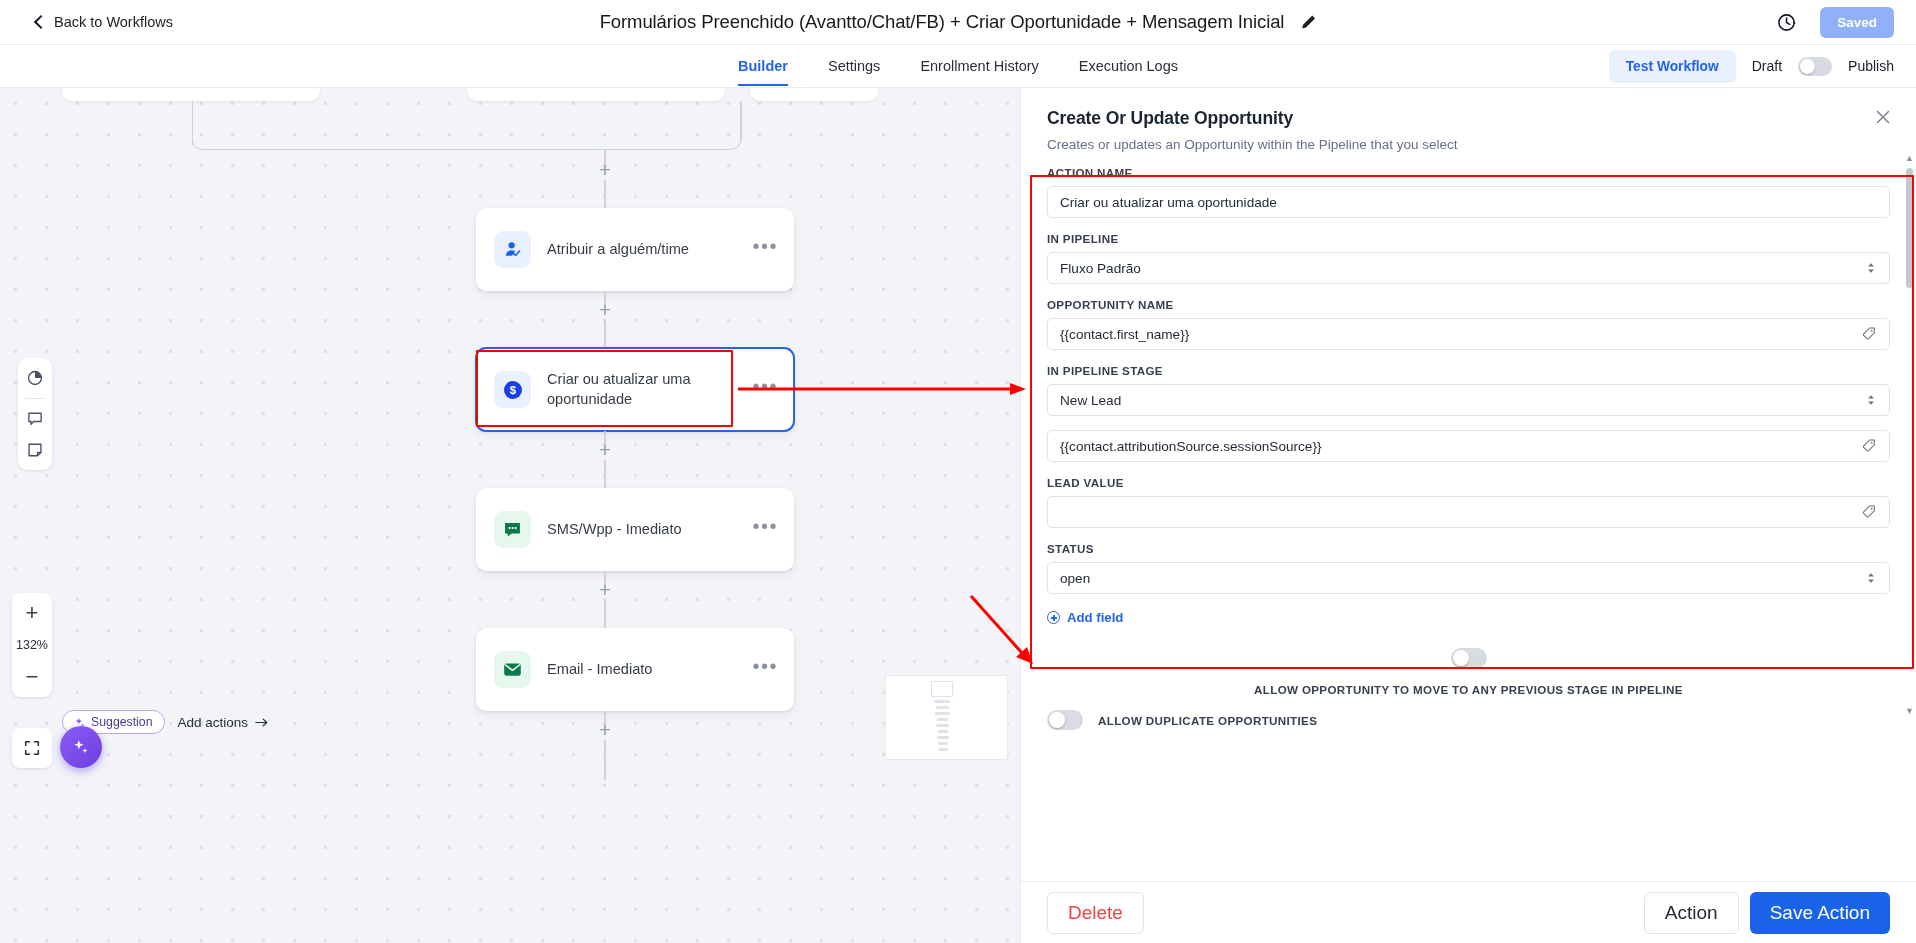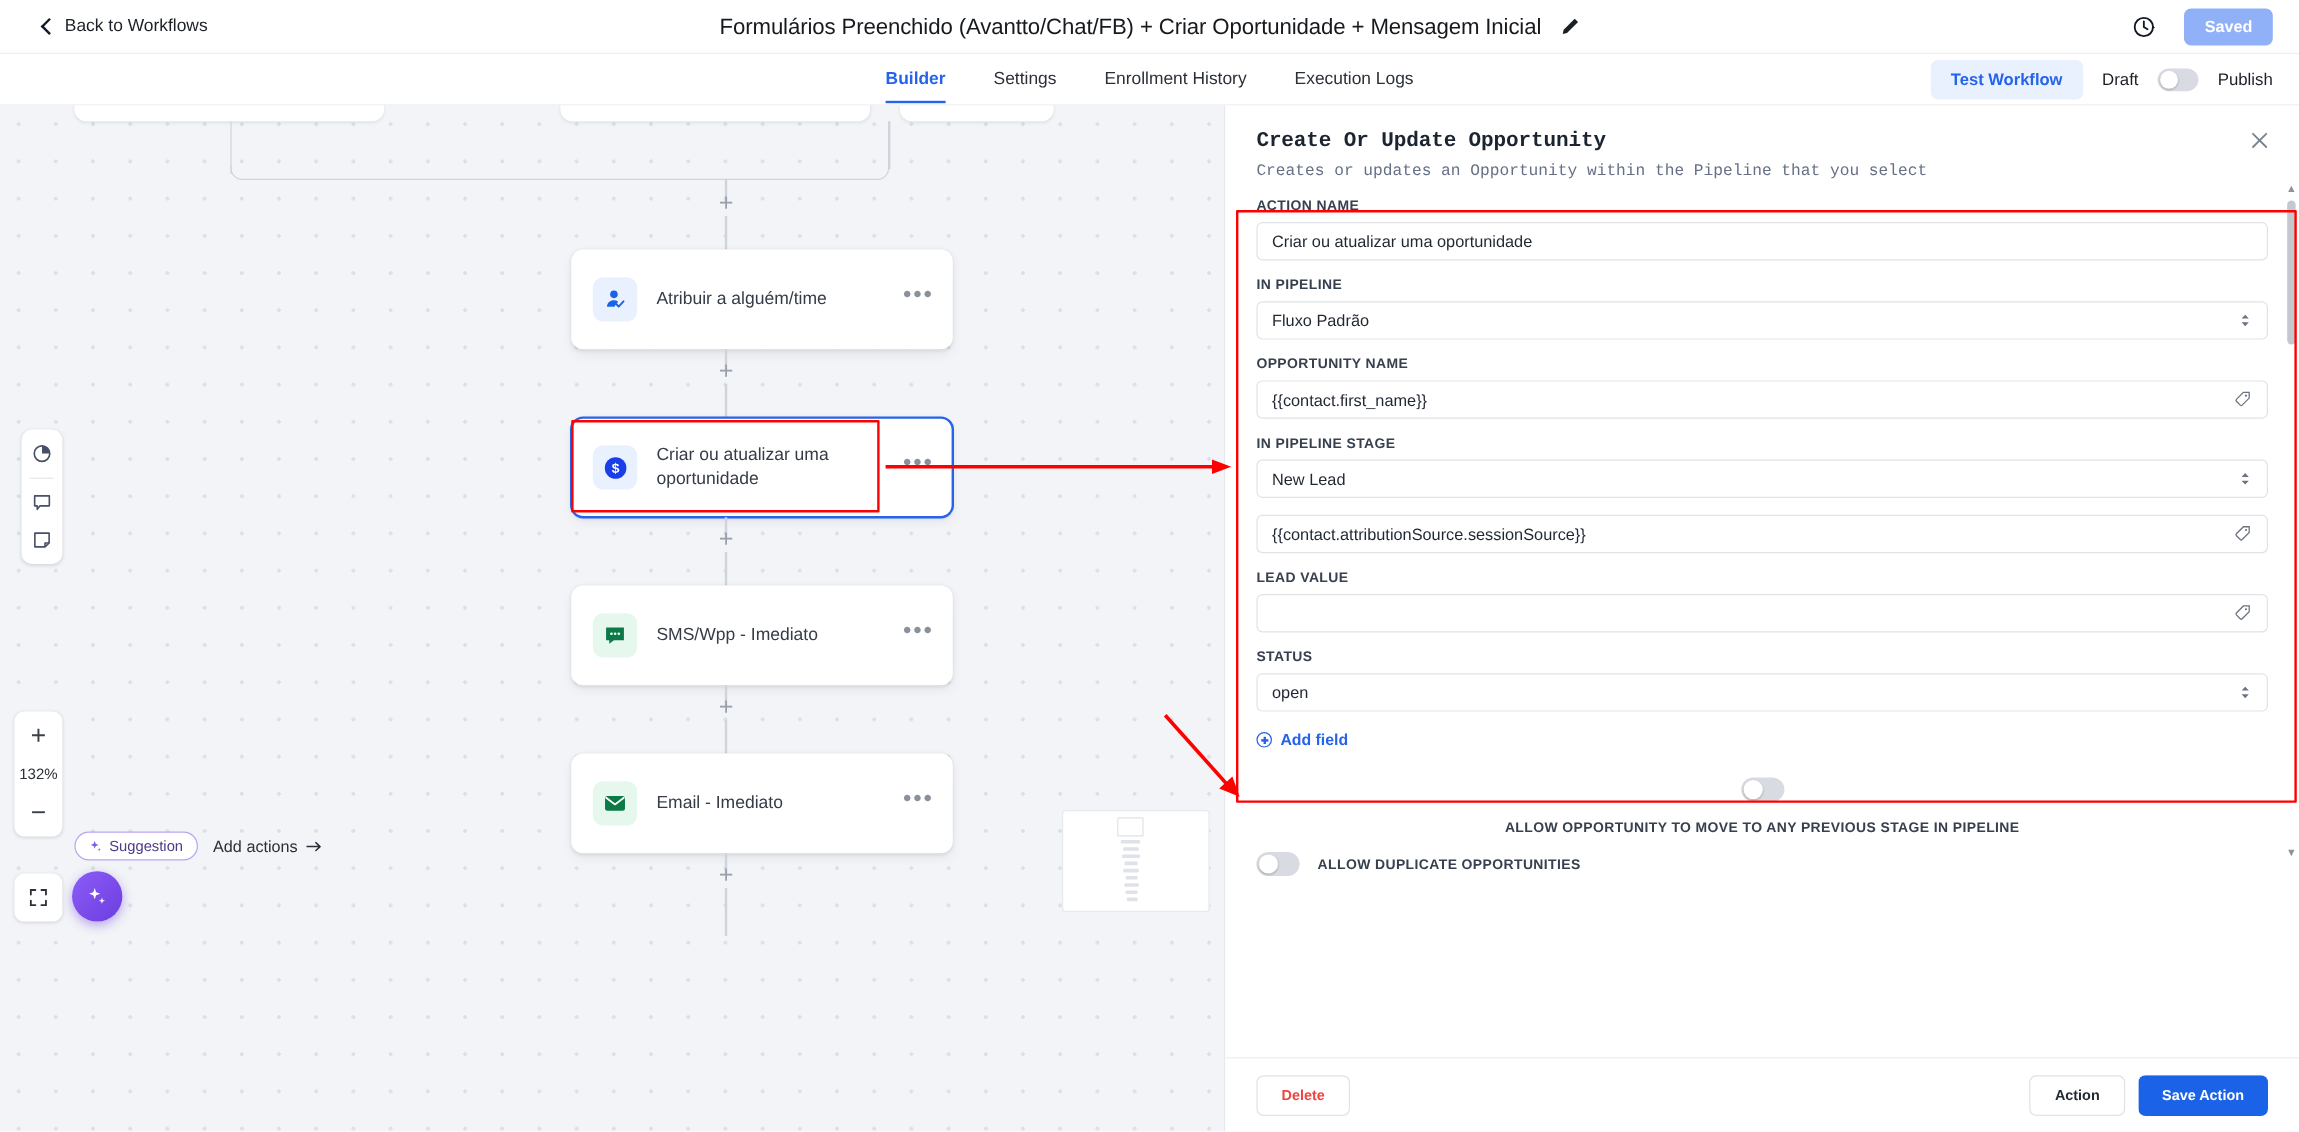--- a/index.html
+++ b/index.html
@@ -134,21 +134,21 @@
   }
   .zoom-btn { width: 40px; height: 40px; display:flex; align-items:center; justify-content:center;
     font-size: 22px; color: #3a4049; cursor: pointer; font-weight: 300; }
   .zoom-level { font-size: 12.5px; color: #2a2f38; padding: 5px 0; font-weight: 500; }
   .fit-btn {
     position: absolute; left: 12px; top: 640px; width: 40px; height: 40px;
     background: #fff; border-radius: 8px; box-shadow: 0 1px 3px rgba(16,24,40,.12);
     display: flex; align-items: center; justify-content: center; cursor: pointer;
   }
   .suggestion-bar {
-    position: absolute; left: 62px; top: 605px;
+    position: absolute; left: 62px; top: 622px;
     display: flex; align-items: center; gap: 13px;
   }
   .suggestion-chip {
     display: flex; align-items: center; gap: 6px;
     border: 1px solid #b9a6f0; border-radius: 14px; background: #fff;
     padding: 4px 11px; font-size: 12.3px; color: #4b3a86; cursor: pointer;
   }
   .add-actions {
     display: flex; align-items: center; gap: 7px;
     font-size: 13.5px; color: #2a2f38; cursor: pointer;
@@ -165,21 +165,21 @@
     overflow: hidden;
   }
   .mini-map .mm-bar { position:absolute; background:#dfe2e8; border-radius:1px; }
 
   
   .panel {
     position: absolute; top: 88px; right: 0; width: 896px; height: 855px;
     background: #fff; border-left: 1px solid #e6e9ee;
     display: flex; flex-direction: column;
   }
-  .panel-head { padding: 20px 26px 0 26px; position: relative; font-family: Liberation Mono, monospace; }
+  .panel-head { padding: 20px 26px 0 26px; position: relative; }
   .panel-title { font-size: 17.5px; font-weight: 700; color: #1b2431; letter-spacing: -0.1px; }
   .panel-sub { font-size: 13.5px; color: #667085; margin-top: 8px; }
   .panel-close {
     position: absolute; right: 22px; top: 18px; width: 22px; height: 22px;
     cursor: pointer;
   }
   .panel-body {
     flex: 1; overflow: hidden; padding: 0 26px; position: relative;
   }
   .field-block { margin-bottom: 14px; }
@@ -218,21 +218,21 @@
   .toggle-row .toggle-pill .knob { width: 16px; height: 16px; }
   .toggle-text {
     font-size: 11.6px; font-weight: 700; color: #37404e; letter-spacing: 0.35px;
   }
 
   .panel-footer {
     height: 62px; border-top: 1px solid #eceef1; flex: none;
     display: flex; align-items: center; padding: 0 26px;
   }
   .btn {
-    border-radius: 6px; font-size: 12px; cursor: pointer; font-weight: 700;
+    border-radius: 6px; font-size: 19px; cursor: pointer; font-weight: 400;
     padding: 9px 20px; border: 1px solid transparent; background: #fff;
   }
   .btn-delete { border-color: #dfe3e8; color: #ef4444; }
   .btn-cancel { border-color: #dfe3e8; color: #252b33; margin-left: auto; }
   .btn-save { background: #1a63e8; color: #fff; margin-left: 11px; padding: 9px 19px; }
 
   
   .ann-box {
     position: absolute; border: 2.6px solid #ff0000; pointer-events: none;
     border-radius: 1px;

